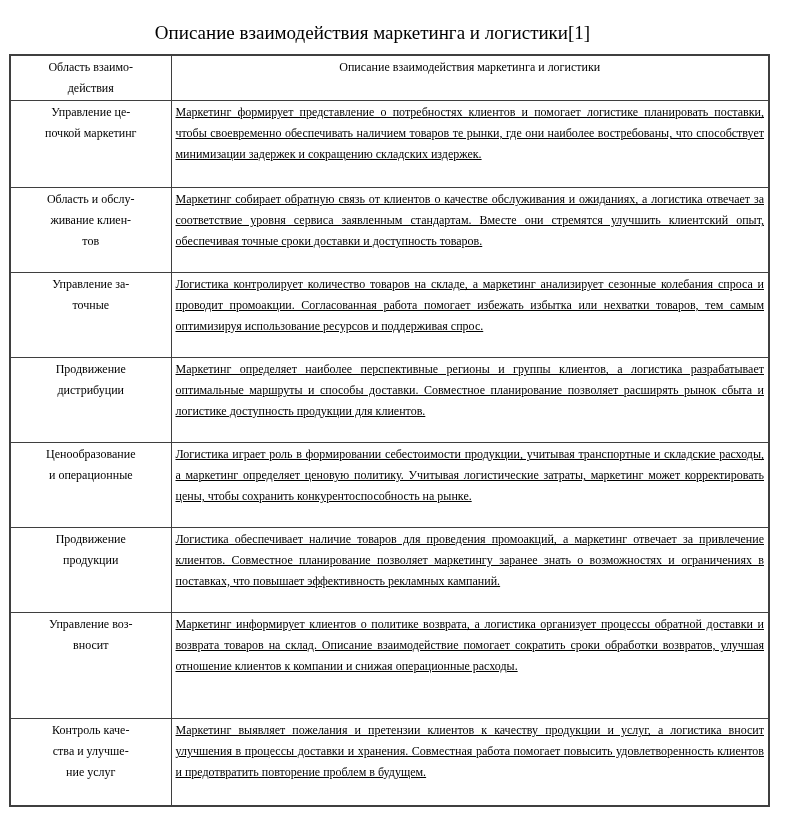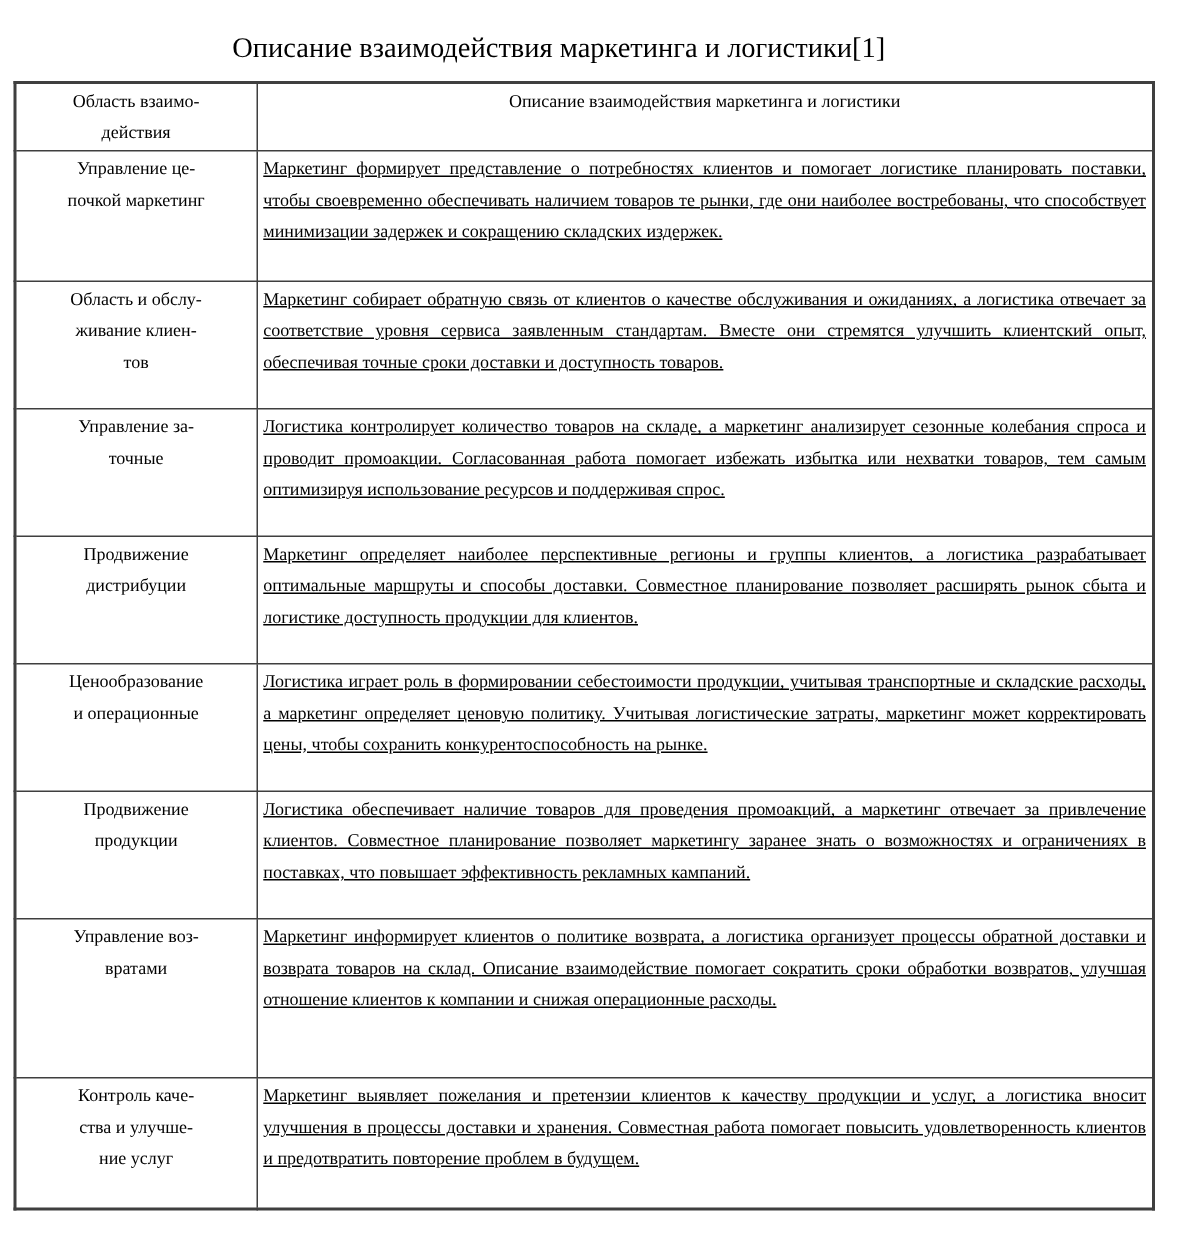--- a/index.html
+++ b/index.html
@@ -115,21 +115,21 @@
 и операционные</td>
         <td class="desc">Логистика играет роль в формировании себестоимости продукции, учитывая транспортные и складские расходы, а маркетинг определяет ценовую политику. Учитывая логистические затраты, маркетинг может корректировать цены, чтобы сохранить конкурентоспособность на рынке.</td>
       </tr>
       <tr>
         <td class="area">Продвижение
 продукции</td>
         <td class="desc">Логистика обеспечивает наличие товаров для проведения промоакций, а маркетинг отвечает за привлечение клиентов. Совместное планирование позволяет маркетингу заранее знать о возможностях и ограничениях в поставках, что повышает эффективность рекламных кампаний.</td>
       </tr>
       <tr>
         <td class="area">Управление воз-
-вратами</td>
+вносит</td>
         <td class="desc">Маркетинг информирует клиентов о политике возврата, а логистика организует процессы обратной доставки и возврата товаров на склад. Описание взаимодействие помогает сократить сроки обработки возвратов, улучшая отношение клиентов к компании и снижая операционные расходы.</td>
       </tr>
       <tr>
         <td class="area">Контроль каче-
 ства и улучше-
 ние услуг</td>
         <td class="desc">Маркетинг выявляет пожелания и претензии клиентов к качеству продукции и услуг, а логистика вносит улучшения в процессы доставки и хранения. Совместная работа помогает повысить удовлетворенность клиентов и предотвратить повторение проблем в будущем.</td>
       </tr>
     </tbody>
   </table>

